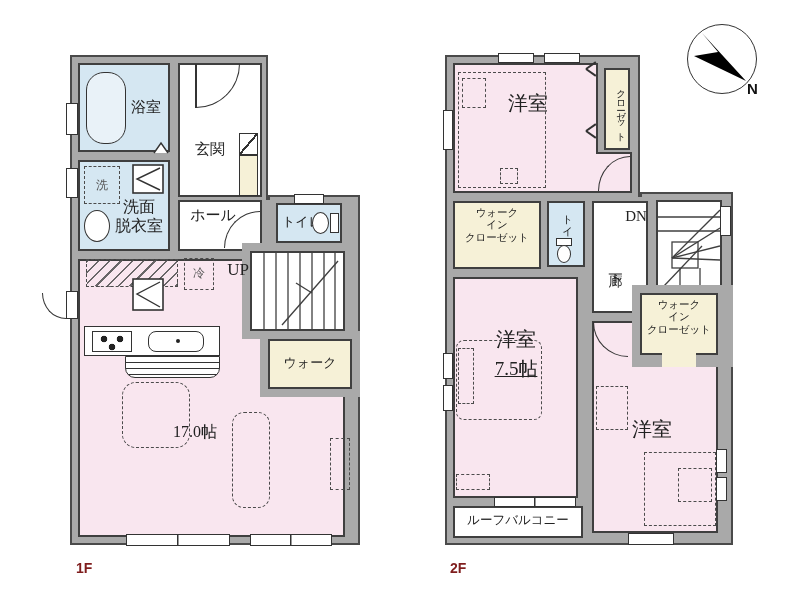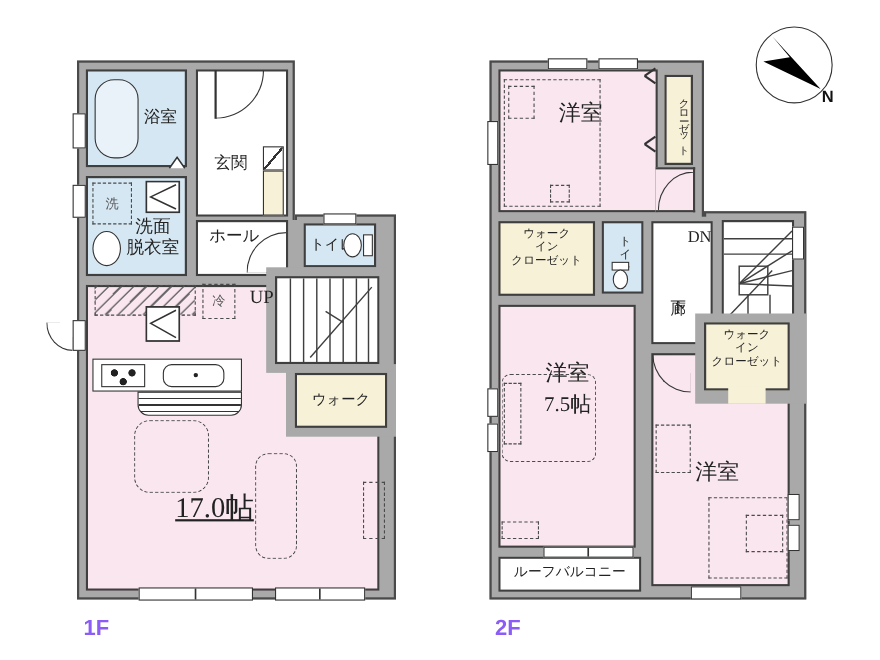--- a/index.html
+++ b/index.html
@@ -14,21 +14,21 @@
   .white{background:#ffffff}
   .lbl{position:absolute;font-family:"Liberation Serif","DejaVu Serif",serif;color:#222;
        text-align:center;line-height:1.18;white-space:nowrap;}
   .vert{writing-mode:vertical-rl;text-orientation:upright;white-space:normal;line-height:1;}
   .dash{position:absolute;border:1.5px dashed #4b4b4b;box-sizing:border-box;}
   .win{position:absolute;background:#fff;border:1.5px solid #333;box-sizing:border-box;}
   .winm{background-image:linear-gradient(#333,#333);background-size:1.5px 100%;
         background-position:center;background-repeat:no-repeat;}
   .fix{position:absolute;box-sizing:border-box;border:1.7px solid #333;background:#fff;}
   .arc{position:absolute;box-sizing:border-box;}
-  .floorlab{position:absolute;font-weight:bold;color:#8b5cf6;font-size:20px;
+  .floorlab{position:absolute;font-weight:bold;color:#7f1d1d;font-size:14px;
             font-family:"Liberation Sans","DejaVu Sans",sans-serif;}
   .hatch{background-image:repeating-linear-gradient(135deg,rgba(80,80,80,.85) 0 1.5px,transparent 1.5px 8px);}
   svg{display:block;}
 </style>
 </head>
 <body>
 
 <div class="stage">
 
   <div class="slab" style="left:70px;top:55px;width:198px;height:490px;"></div>
@@ -105,21 +105,21 @@
   <div class="fix" style="left:84px;top:326px;width:136px;height:30px;"></div>
   <div style="position:absolute;left:92px;top:331px;width:40px;height:21px;border:1.5px solid #333;box-sizing:border-box;background-image:radial-gradient(circle at 11px 7px,#222 3px,transparent 3.6px),radial-gradient(circle at 27px 7px,#222 3px,transparent 3.6px),radial-gradient(circle at 19px 15px,#222 3px,transparent 3.6px);"></div>
   <div class="fix" style="left:148px;top:331px;width:56px;height:21px;border-radius:8px;"></div>
   <div style="position:absolute;left:176px;top:339px;width:4px;height:4px;background:#222;border-radius:50%;"></div>
   <div style="position:absolute;left:125px;top:356px;width:95px;height:22px;border:1.5px solid #333;box-sizing:border-box;border-radius:0 0 10px 10px;background:#fff repeating-linear-gradient(180deg,transparent 0 4.5px,#333 4.5px 6px);"></div>
 
   <div class="dash" style="left:122px;top:382px;width:68px;height:66px;border-radius:14px;"></div>
   <div class="dash" style="left:232px;top:412px;width:38px;height:96px;border-radius:12px;"></div>
   <div class="dash" style="left:330px;top:438px;width:20px;height:52px;"></div>
 
-  <div class="lbl" style="left:135px;top:447px;width:120px;font-size:26px;text-decoration:underline;">17.0帖</div>
+  <div class="lbl" style="left:135px;top:423px;width:120px;font-size:16px;">17.0帖</div>
 
   <div class="lbl" style="left:120px;top:99px;width:52px;font-size:15px;">浴室</div>
   <div class="lbl" style="left:220px;top:260px;width:36px;font-size:17px;">UP</div>
   <div class="lbl" style="left:272px;top:355px;width:76px;font-size:13px;">ウォーク</div>
 
   <div class="win" style="left:66px;top:103px;width:12px;height:32px;"></div>
   <div class="win" style="left:66px;top:168px;width:12px;height:30px;"></div>
   <div class="win" style="left:66px;top:291px;width:12px;height:28px;"></div>
   <div class="arc" style="left:42px;top:293px;width:24px;height:26px;border-left:1.5px solid #333;border-bottom:1.5px solid #333;border-bottom-left-radius:100%;"></div>
   <div class="win" style="left:294px;top:194px;width:30px;height:10px;"></div>
@@ -189,21 +189,21 @@
   <div class="fix" style="left:556px;top:238px;width:16px;height:8px;"></div>
   <div class="fix" style="left:557px;top:245px;width:14px;height:18px;border-radius:50%;"></div>
   <div class="lbl vert" style="left:602px;top:234px;width:20px;height:56px;font-size:14px;">廊下</div>
   <div class="lbl" style="left:620px;top:208px;width:32px;font-size:15px;">DN</div>
   <div class="lbl" style="left:640px;top:299px;width:78px;font-size:10.5px;">
     <div>ウォーク</div>
     <div>イン</div>
     <div>クローゼット</div>
   </div>
   <div class="lbl" style="left:478px;top:328px;width:76px;font-size:20px;">洋室</div>
-  <div class="lbl" style="left:474px;top:358px;width:84px;font-size:19px;">7.5帖</div>
+  <div class="lbl" style="left:474px;top:358px;width:84px;font-size:19px;text-decoration:underline;">7.5帖</div>
   <div class="lbl" style="left:614px;top:418px;width:76px;font-size:20px;">洋室</div>
   <div class="lbl" style="left:457px;top:513px;width:122px;font-size:12.5px;">ルーフバルコニー</div>
 
   <div style="position:absolute;left:586px;top:68px;width:12px;height:2px;background:#333;transform:rotate(35deg);transform-origin:left center;"></div>
   <div style="position:absolute;left:586px;top:68px;width:12px;height:2px;background:#333;transform:rotate(-35deg);transform-origin:left center;"></div>
   <div style="position:absolute;left:586px;top:130px;width:12px;height:2px;background:#333;transform:rotate(35deg);transform-origin:left center;"></div>
   <div style="position:absolute;left:586px;top:130px;width:12px;height:2px;background:#333;transform:rotate(-35deg);transform-origin:left center;"></div>
 
   <div class="win" style="left:498px;top:53px;width:36px;height:10px;"></div>
   <div class="win" style="left:544px;top:53px;width:36px;height:10px;"></div>

